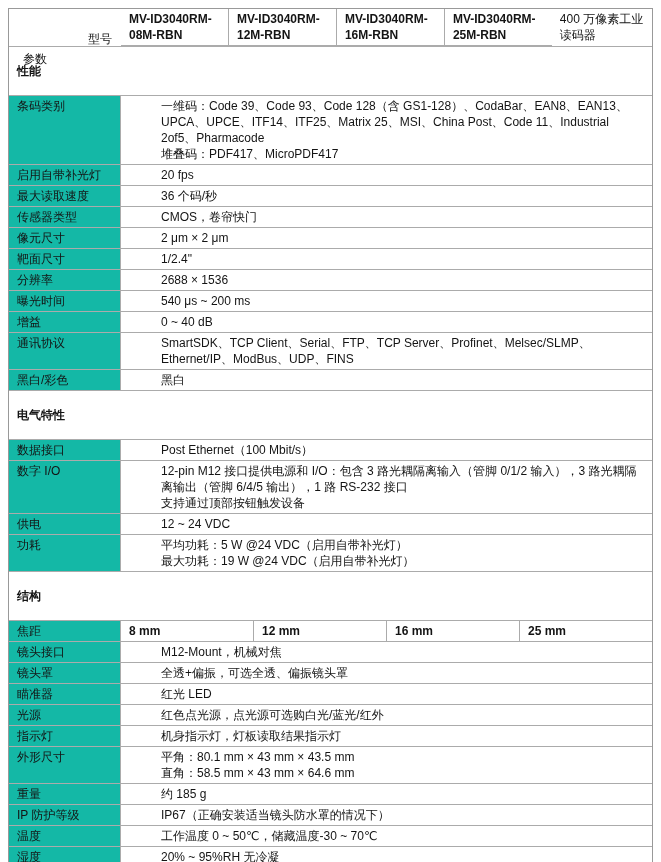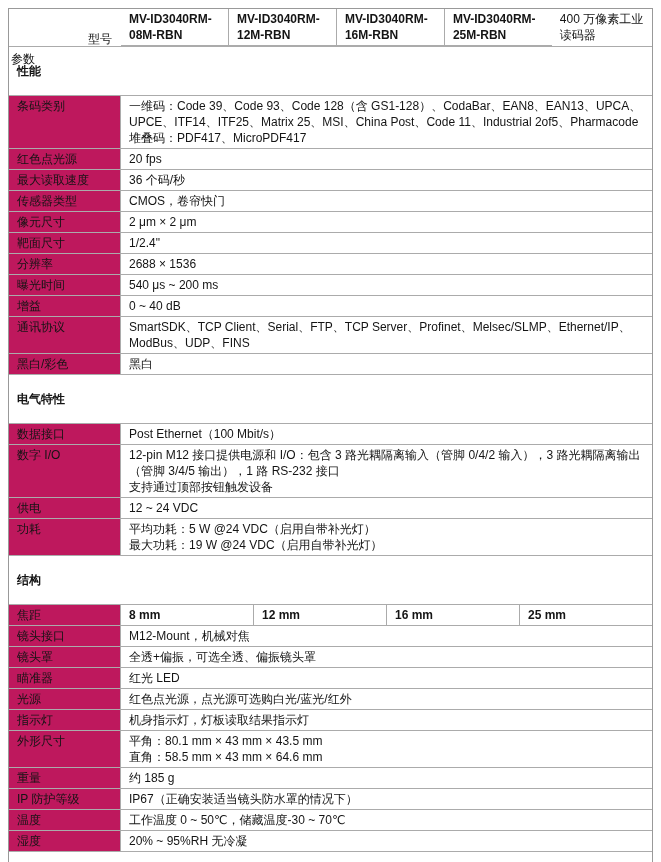--- a/index.html
+++ b/index.html
@@ -16,31 +16,32 @@
     left: 8px; top: 8px;
     width: 645px;
     border: 1px solid #999999;
     background: #ffffff;
   }
   .row { display: flex; border-top: 1px solid #ababab; align-items: stretch; }
   .row:first-child { border-top: none; }
   .label-cell {
     flex: 0 0 112px;
     width: 112px;
-    background: #be185d;
+    background: #14b8a6;
     border-right: 1px solid #ababab;
     padding: 2px 6px 2px 8px;
     line-height: 16px;
   }
   .value-cell {
     flex: 1 1 auto;
     padding: 2px 8px;
     line-height: 16px;
     background: #ffffff;
     min-width: 0;
+    margin-left: 32px;
   }
   .value-line { display: block; }
   .section-row {
     border-top: 1px solid #ababab;
     background: #ffffff;
     font-weight: bold;
     padding: 16px 8px;
     line-height: 16px;
   }
   
@@ -55,21 +56,21 @@
         #9b9b9b calc(50% + 0.8px),
         rgba(0,0,0,0) calc(50% + 0.8px)),
       #e5e5e5;
     border-right: 1px solid #ababab;
   }
   .corner-top-label {
     position: absolute; top: 3px; right: 8px;
     line-height: 16px;
   }
   .corner-bottom-label {
-    position: absolute; top: 23px; left: 2px;
+    position: absolute; top: 23px; left: 14px;
     line-height: 16px;
   }
   .header-right { flex: 1 1 auto; display: flex; flex-direction: row; min-width: 0; }
   .models-row { display: flex; border-bottom: 1px solid #ababab; }
   .model-cell {
     flex: 1 1 0;
     padding: 2px 8px;
     font-weight: bold;
     line-height: 16px;
     border-right: 1px solid #ababab;
@@ -114,21 +115,21 @@
 
   <div class="row">
     <div class="label-cell">条码类别</div>
     <div class="value-cell">
       <span class="value-line">一维码：Code 39、Code 93、Code 128（含 GS1-128）、CodaBar、EAN8、EAN13、UPCA、UPCE、ITF14、ITF25、Matrix 25、MSI、China Post、Code 11、Industrial 2of5、Pharmacode</span>
       <span class="value-line">堆叠码：PDF417、MicroPDF417</span>
     </div>
   </div>
 
   <div class="row">
-    <div class="label-cell">红色点光源</div>
+    <div class="label-cell">启用自带补光灯</div>
     <div class="value-cell">
       <span class="value-line">20 fps</span>
     </div>
   </div>
 
   <div class="row">
     <div class="label-cell">最大读取速度</div>
     <div class="value-cell">
       <span class="value-line">36 个码/秒</span>
     </div>
@@ -195,21 +196,21 @@
   <div class="row">
     <div class="label-cell">数据接口</div>
     <div class="value-cell">
       <span class="value-line">Post Ethernet（100 Mbit/s）</span>
     </div>
   </div>
 
   <div class="row">
     <div class="label-cell">数字 I/O</div>
     <div class="value-cell">
-      <span class="value-line">12-pin M12 接口提供电源和 I/O：包含 3 路光耦隔离输入（管脚 0/4/2 输入），3 路光耦隔离输出（管脚 3/4/5 输出），1 路 RS-232 接口</span>
+      <span class="value-line">12-pin M12 接口提供电源和 I/O：包含 3 路光耦隔离输入（管脚 0/1/2 输入），3 路光耦隔离输出（管脚 6/4/5 输出），1 路 RS-232 接口</span>
       <span class="value-line">支持通过顶部按钮触发设备</span>
     </div>
   </div>
 
   <div class="row">
     <div class="label-cell">供电</div>
     <div class="value-cell">
       <span class="value-line">12 ~ 24 VDC</span>
     </div>
   </div>

